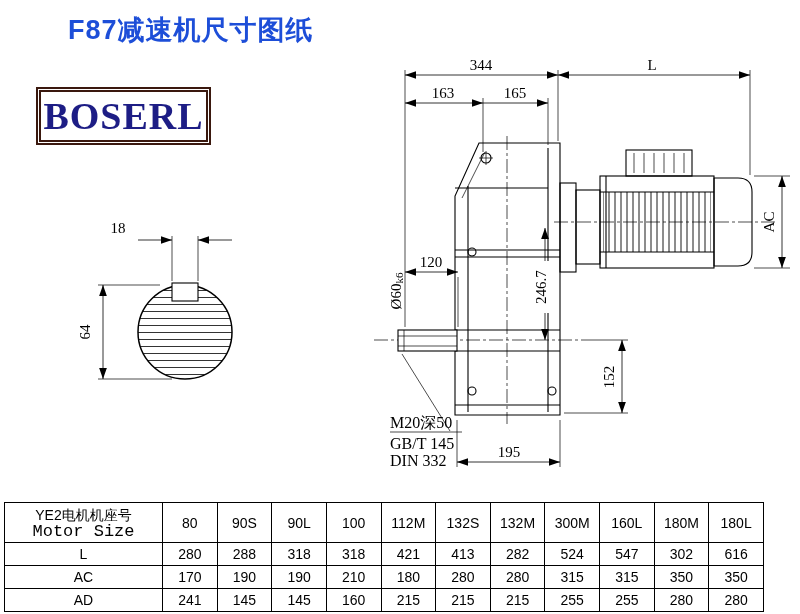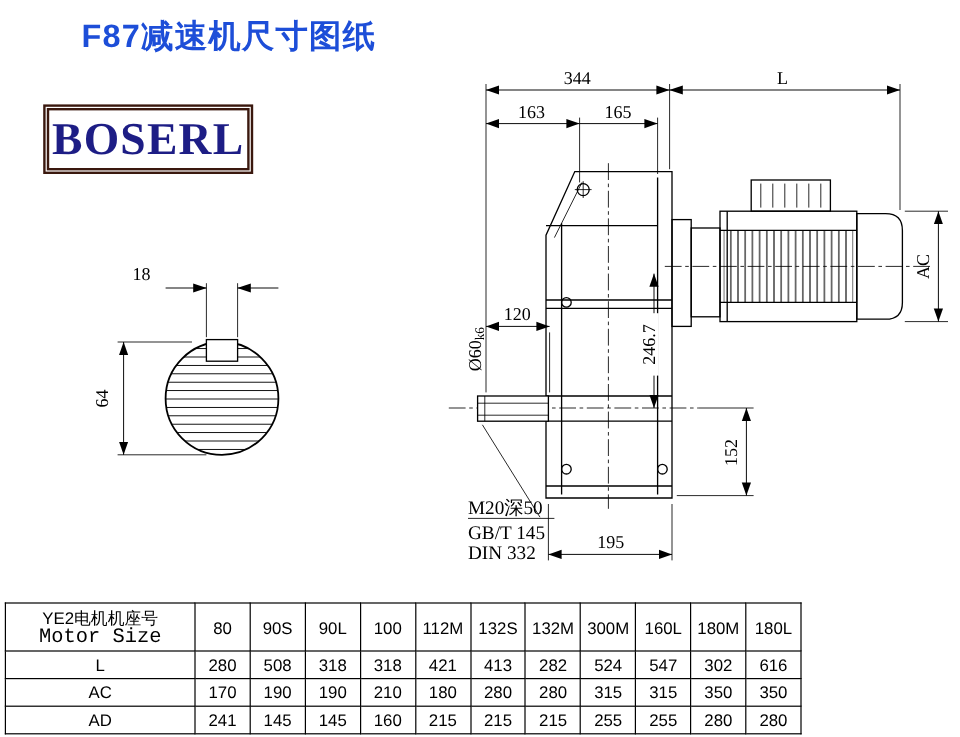--- a/index.html
+++ b/index.html
@@ -17,21 +17,21 @@
                color:#1d1d85; letter-spacing:1px; }
 
   svg.drawing { position:absolute; left:0; top:0; }
   .ln  { stroke:#000; stroke-width:1.1; fill:none; }
   .thin{ stroke:#000; stroke-width:0.7; fill:none; }
   .dim { stroke:#000; stroke-width:0.8; fill:none; }
   .cl  { stroke:#000; stroke-width:0.7; fill:none; stroke-dasharray:14 3 3 3; }
   .dt  { font-family:"Liberation Serif", serif; font-size:15px; fill:#000; }
   .nt  { font-family:"Liberation Serif", serif; font-size:16px; fill:#000; }
 
-  table.dims { position:absolute; left:4px; top:502px; width:664px;
+  table.dims { position:absolute; left:4px; top:502px; width:760px;
                border-collapse:collapse; table-layout:fixed; background:#fff; }
   table.dims td { border:1px solid #000; text-align:center; vertical-align:middle;
                   font-size:14px; color:#000; height:23px; padding:0; }
   table.dims tr.hrow td { height:40px; }
   .hdr-cn { font-size:14px; line-height:18px; }
   .hdr-en { font-size:17px; line-height:16px; font-family:"Liberation Mono", monospace; }
 </style>
 </head>
 <body>
 
@@ -237,21 +237,21 @@
         <td>132S</td>
         <td>132M</td>
         <td>300M</td>
         <td>160L</td>
         <td>180M</td>
         <td>180L</td>
       </tr>
       <tr>
         <td>L</td>
         <td>280</td>
-        <td>508</td>
+        <td>288</td>
         <td>318</td>
         <td>318</td>
         <td>421</td>
         <td>413</td>
         <td>282</td>
         <td>524</td>
         <td>547</td>
         <td>302</td>
         <td>616</td>
       </tr>

